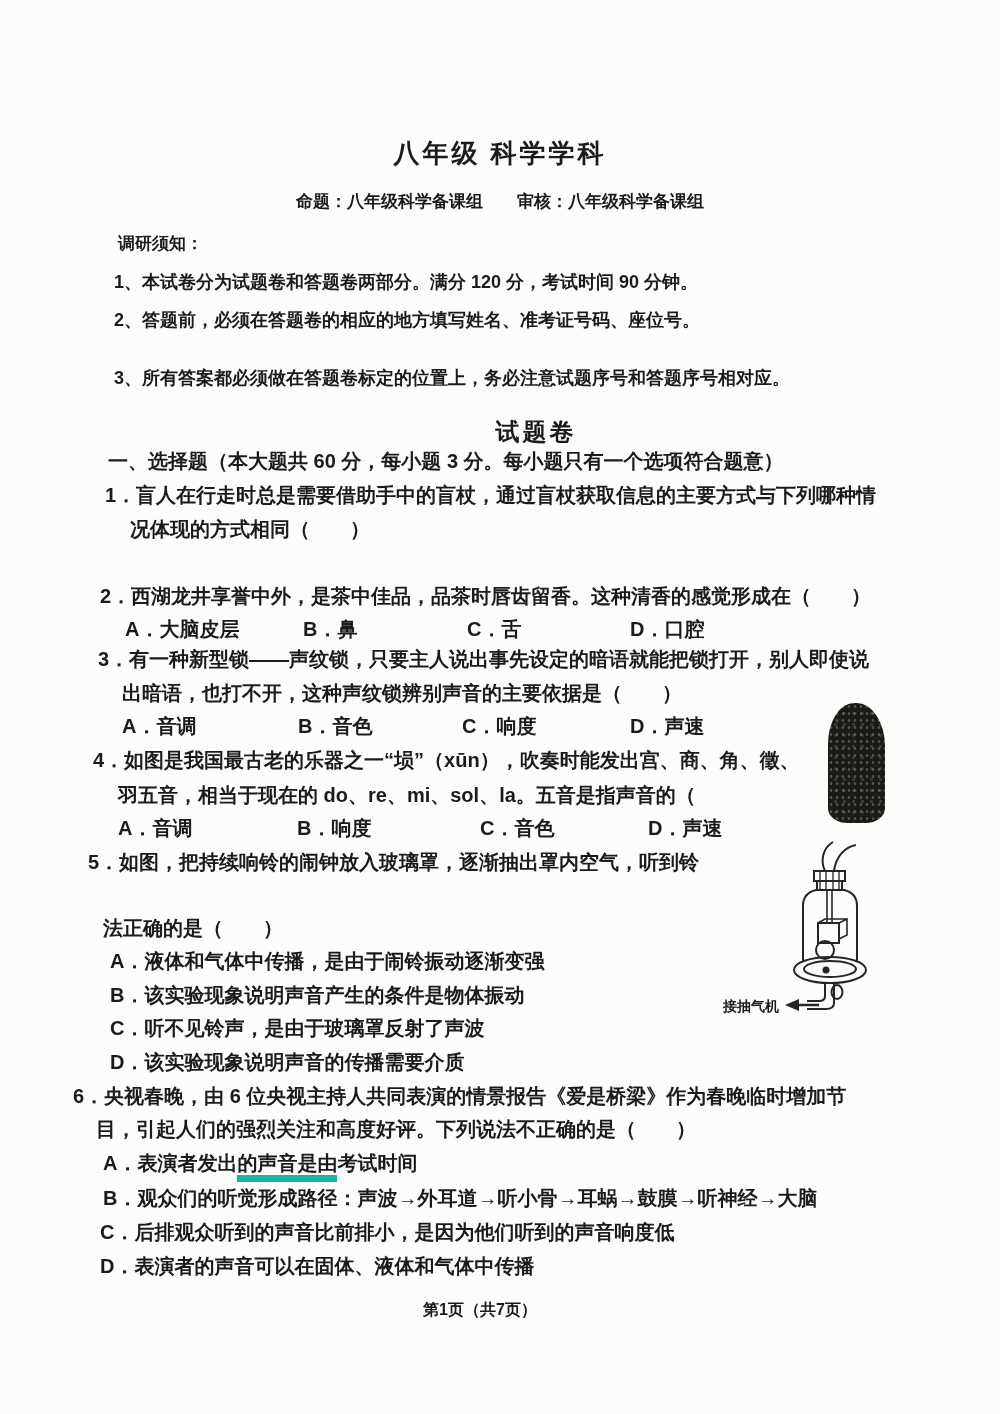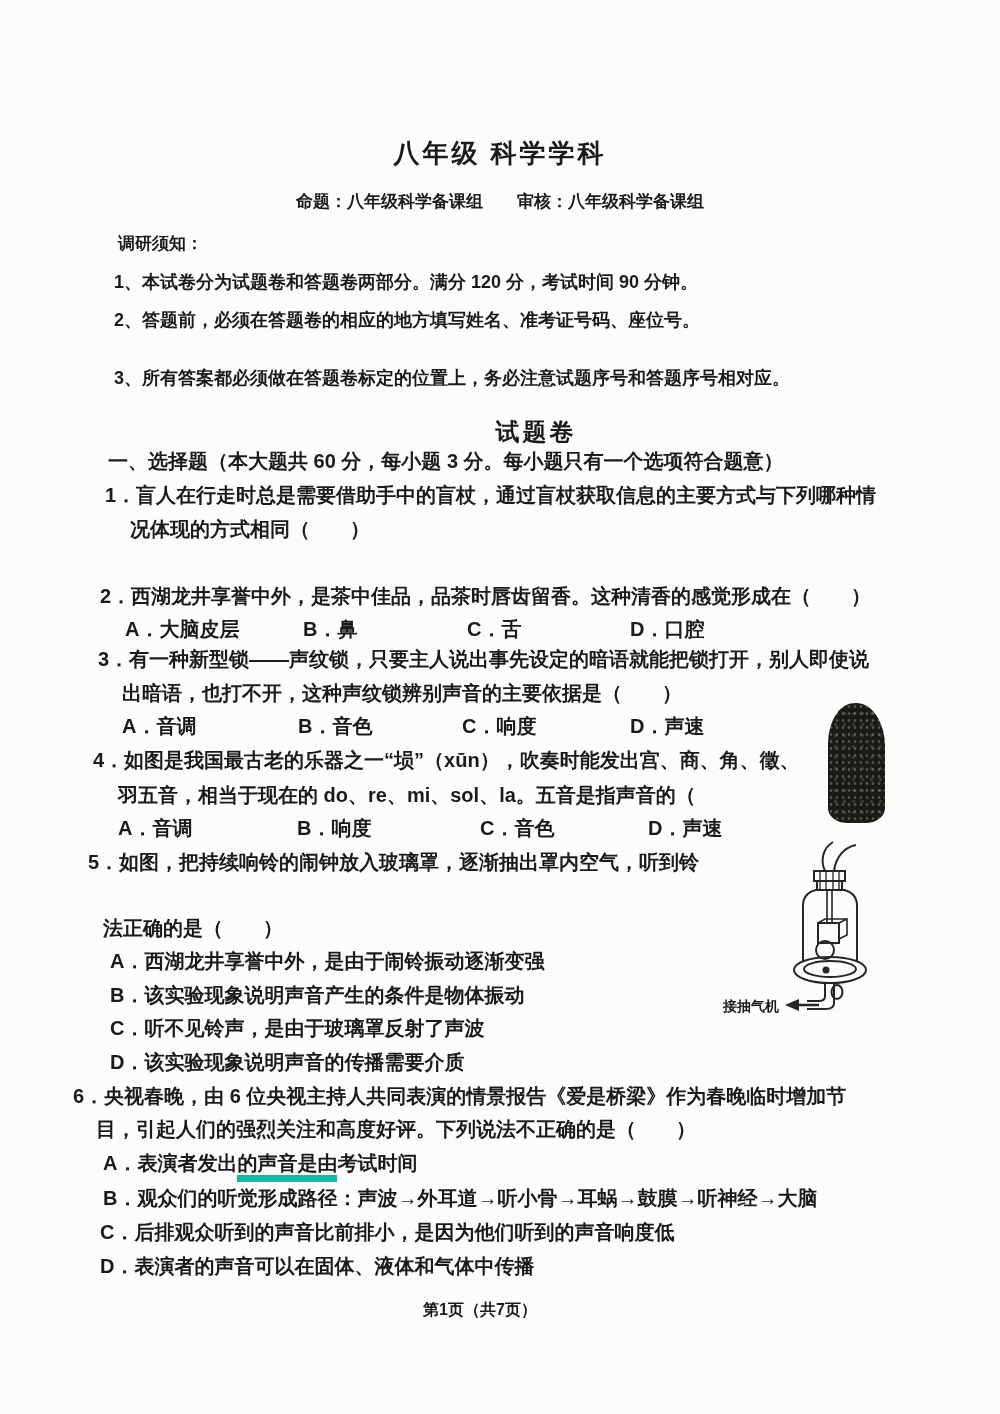--- a/index.html
+++ b/index.html
@@ -79,21 +79,21 @@
     <span style="width:179px">A．音调</span>
     <span style="width:183px">B．响度</span>
     <span style="width:168px">C．音色</span>
     <span>D．声速</span>
   </div>
 
   <div class="xun"></div>
 
   <div class="abs qline" style="top:849px; left:88px;">5．如图，把持续响铃的闹钟放入玻璃罩，逐渐抽出罩内空气，听到铃</div>
   <div class="abs qline" style="top:915px; left:103px;">法正确的是（　　）</div>
-  <div class="abs qline" style="top:948px; left:110px;">A．西湖龙井享誉中外，是由于闹铃振动逐渐变强</div>
+  <div class="abs qline" style="top:948px; left:110px;">A．液体和气体中传播，是由于闹铃振动逐渐变强</div>
   <div class="abs qline" style="top:982px; left:110px;">B．该实验现象说明声音产生的条件是物体振动</div>
   <div class="abs qline" style="top:1015px; left:110px;">C．听不见铃声，是由于玻璃罩反射了声波</div>
   <div class="abs qline" style="top:1049px; left:110px;">D．该实验现象说明声音的传播需要介质</div>
 
   <svg class="belljar" width="260" height="180" viewBox="0 0 260 180">
     <g fill="none" stroke="#262626" stroke-width="2">
 
       <path d="M110 33 C105 22 108 10 118 4"></path>
       <path d="M119 33 C121 18 130 9 141 7"></path>
 

